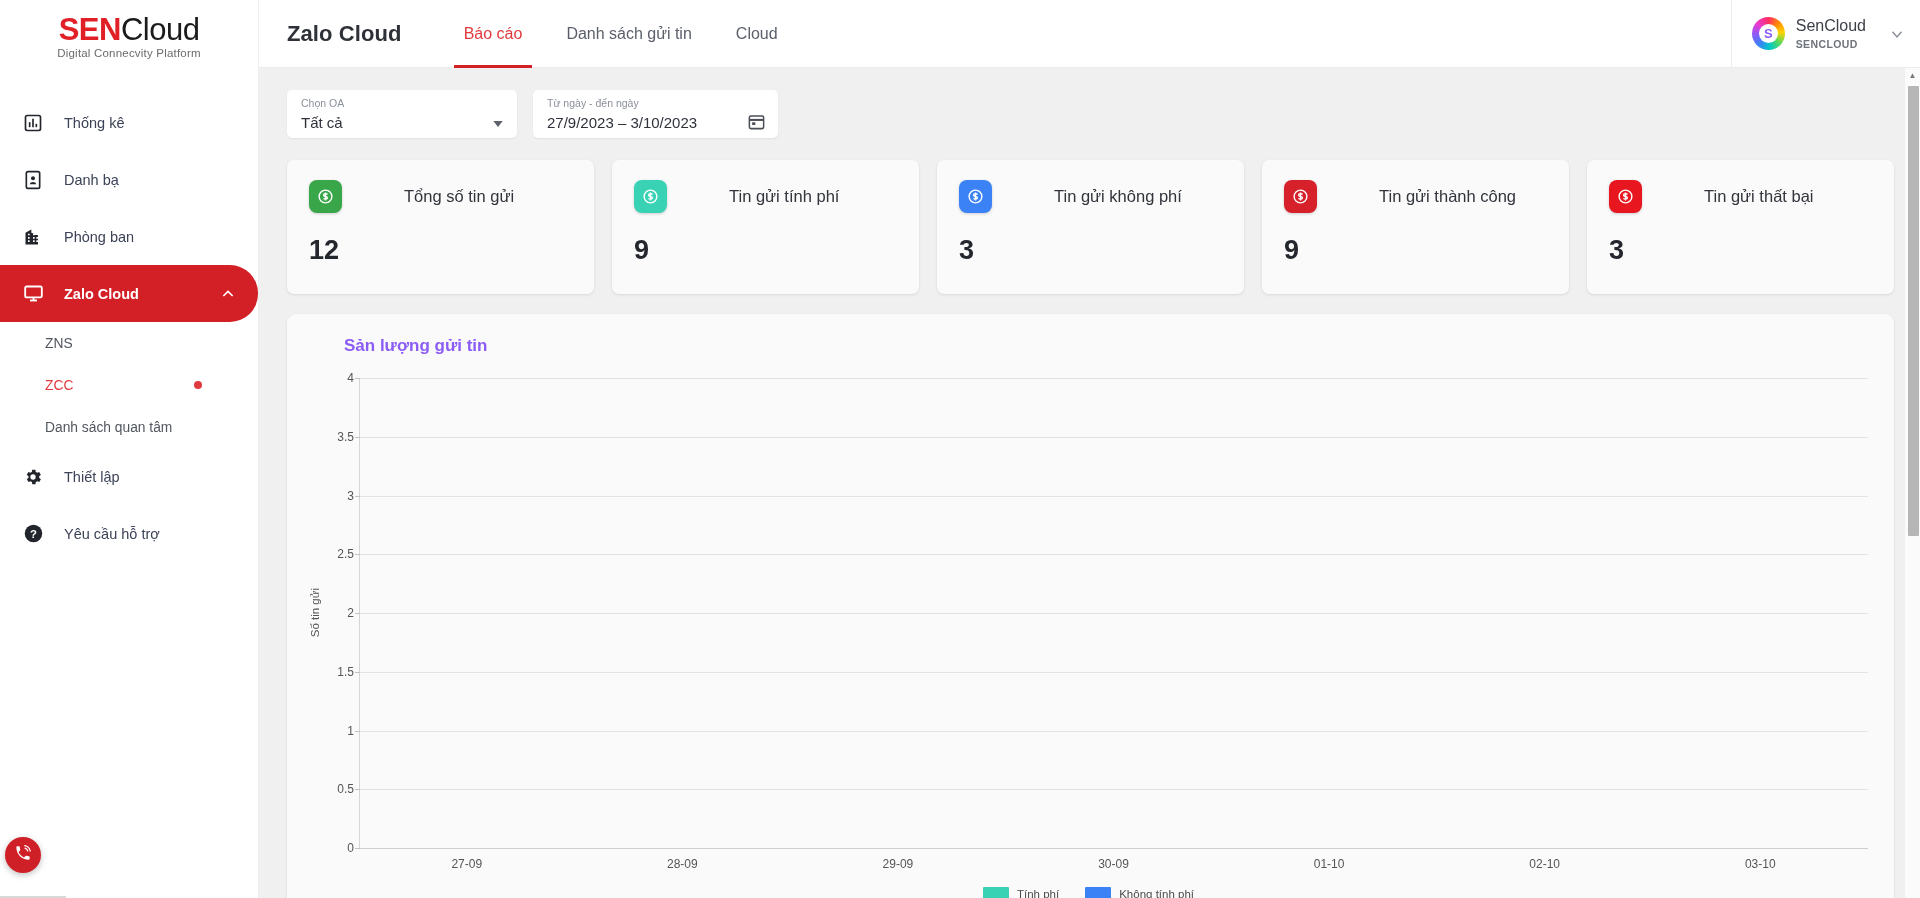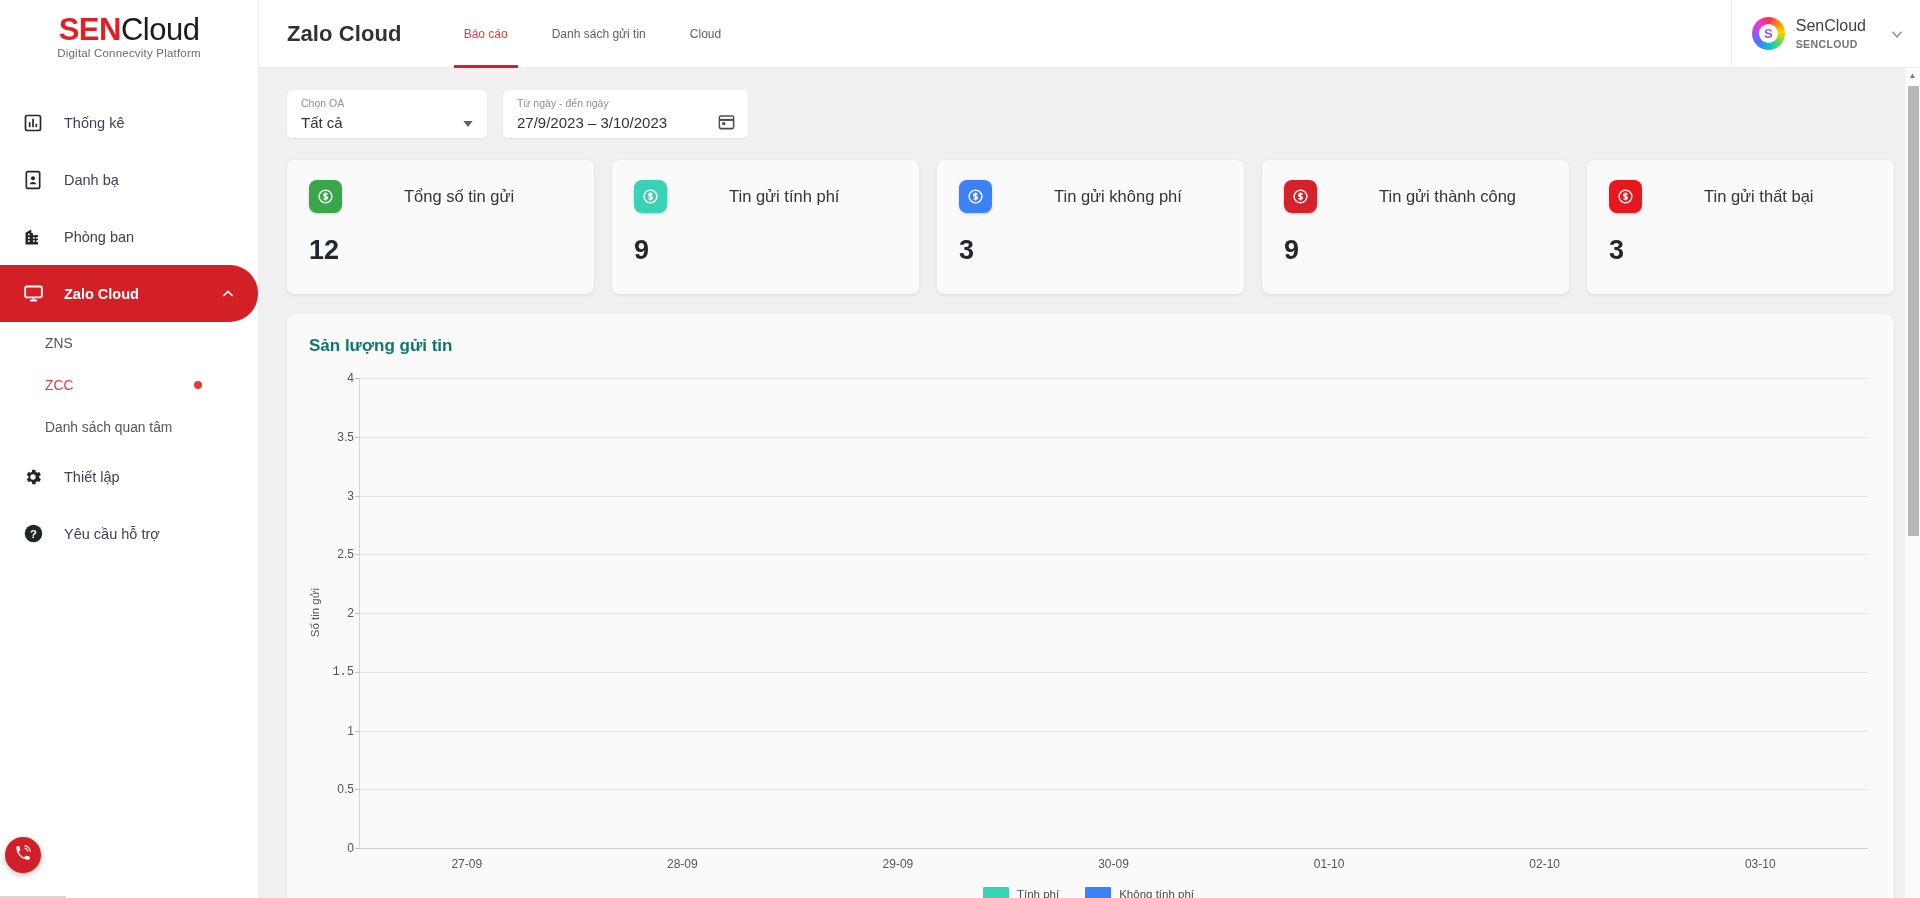--- a/index.html
+++ b/index.html
@@ -88,21 +88,21 @@
   .topbar {
     height: 68px; min-height: 68px; background: #fff;
     display: flex; align-items: center;
     padding-left: 28px; padding-right: 0;
     border-bottom: 1px solid #ececec;
   }
   .page-title { font-size: 22px; font-weight: 700; color: #2e3138; letter-spacing: .1px; }
   .tabs { display: flex; margin-left: 40px; height: 68px; }
   .tab {
     display: flex; align-items: center; justify-content: center;
-    padding: 0 22px; height: 68px; font-size: 12px;
+    padding: 0 22px; height: 68px; font-size: 16px;
     color: #5a5f6a; cursor: pointer; position: relative;
   }
   .tab.active { color: #e03a3e; }
   .tab.active::after {
     content: ""; position: absolute; left: 12px; right: 12px; bottom: 0;
     height: 2.5px; background: #d32027;
   }
   .acct {
     margin-left: auto; display: flex; align-items: center;
     height: 68px; padding: 0 14px 0 20px;
@@ -135,21 +135,21 @@
   }
 
   
   .filters { display: flex; gap: 16px; padding-top: 22px; }
   .field {
     background: #fff; border-radius: 5px;
     height: 48px; position: relative;
     box-shadow: 0 1px 2px rgba(0,0,0,.07);
     display: flex; align-items: flex-end; cursor: pointer;
   }
-  .field.oa { width: 200px; padding: 0 12px 7px 14px; }
+  .field.oa { width: 230px; padding: 0 12px 7px 14px; }
   .field.range { width: 245px; padding: 0 12px 7px 14px; }
   .field-label {
     position: absolute; top: 7px; left: 14px;
     font-size: 10.5px; color: #8a8f98;
   }
   .field-value { font-size: 15px; color: #2f323a; }
   .field-icon { margin-left: auto; color: #5d6169; display: flex; align-items: center; }
   .field.range .field-icon { color: #4a4e56; }
 
   
@@ -170,21 +170,21 @@
   .card-value { font-size: 27px; font-weight: 700; color: #24272d; margin-top: 22px; }
 
   
   .chart-card {
     background: #fafafa; border-radius: 9px;
     margin-top: 20px; height: 626px;
     padding: 22px 26px 0 22px;
     box-shadow: 0 1px 3px rgba(0,0,0,.10);
     position: relative;
   }
-  .chart-title { color: #0f766e; font-size: 17px; font-weight: 700; }
+  .chart-title { color: #8b5cf6; font-size: 17px; font-weight: 700; margin-left: 35px; }
 
   .plot-wrap { position: relative; margin-top: 22px; height: 470px; display: flex; }
   .y-axis-label {
     writing-mode: vertical-rl; transform: rotate(180deg);
     font-size: 11.5px; color: #555; align-self: center;
     width: 16px; text-align: center;
   }
   .y-ticks {
     width: 34px; position: relative; height: 100%; flex: none;
   }
@@ -471,21 +471,21 @@
 
       <div class="chart-card">
         <div class="chart-title">Sản lượng gửi tin</div>
 
         <div class="plot-wrap">
           <div class="y-axis-label">Số tin gửi</div>
           <div class="y-ticks" id="y-ticks">
               <div class="y-tick" style="top: 100%;">0</div>
               <div class="y-tick" style="top: 87.5%;">0.5</div>
               <div class="y-tick" style="top: 75%;">1</div>
-              <div class="y-tick" style="top: 62.5%; font-family: Liberation Mono, monospace;">1.5</div>
+              <div class="y-tick" style="top: 62.5%;">1.5</div>
               <div class="y-tick" style="top: 50%;">2</div>
               <div class="y-tick" style="top: 37.5%;">2.5</div>
               <div class="y-tick" style="top: 25%;">3</div>
               <div class="y-tick" style="top: 12.5%;">3.5</div>
               <div class="y-tick" style="top: 0%;">4</div>
             </div>
           <div class="plot" id="plot">
             <div id="grid">
                 <div class="gridline base" style="top: 100%;"></div>
                 <div class="tickmark" style="top: 100%;"></div>

